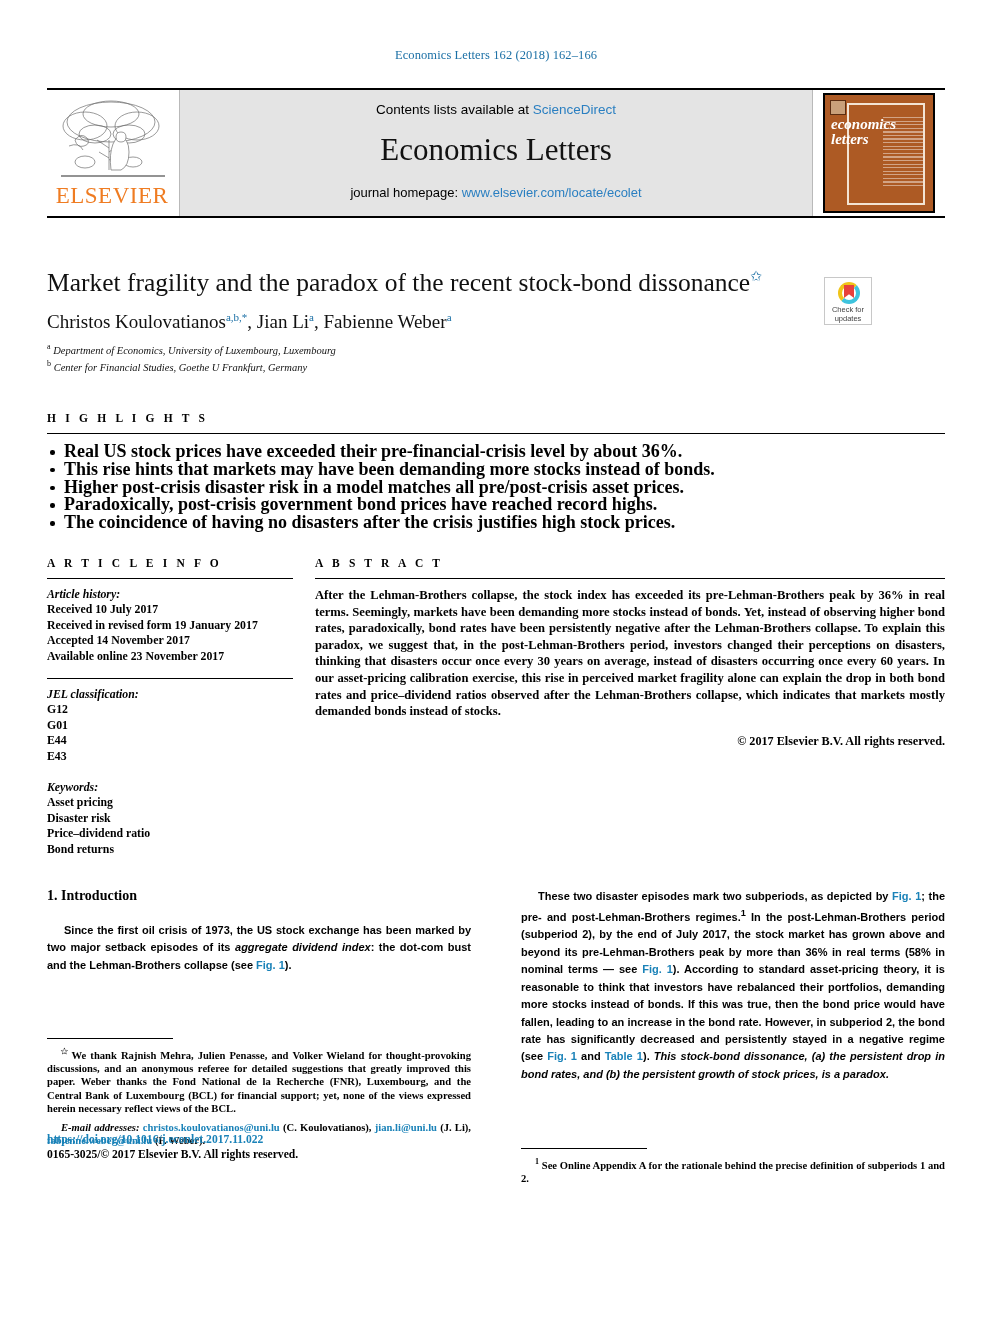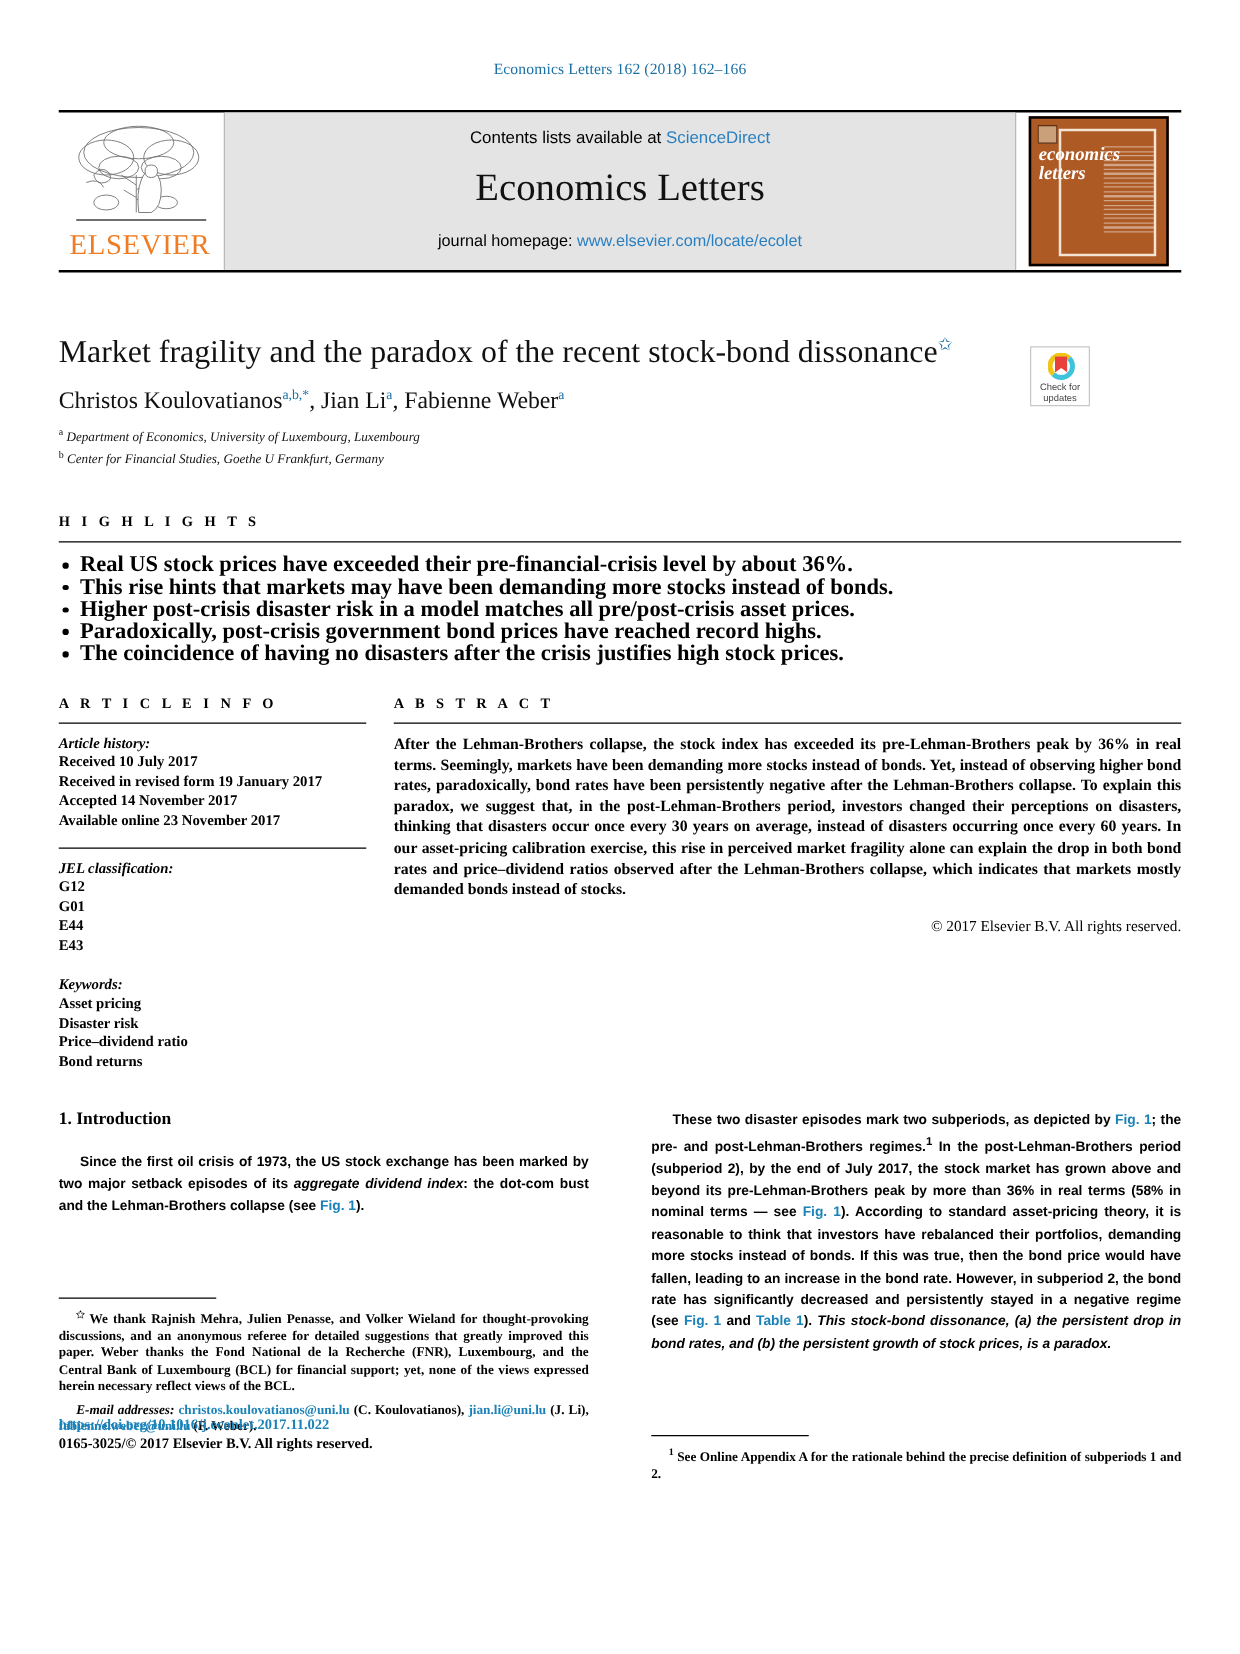--- a/index.html
+++ b/index.html
@@ -291,21 +291,21 @@
     font-size: 12.6px;
     line-height: 16.6px;
     font-weight: bold;
     text-align: justify;
     color: #000;
     margin-top: 8px;
   }
   .abstract-copy {
     font-family: "Liberation Serif", serif;
     font-size: 12.2px;
-    font-weight: normal;
+    font-weight: bold;
     text-align: right;
     margin-top: 14px;
   }
 
   
   .body-cols { position: absolute; left: 47px; top: 888px; width: 898px; }
   .col-left { position: absolute; left: 0; top: 0; width: 424px; }
   .col-right { position: absolute; left: 474px; top: 0; width: 424px; }
   h2.sec-heading {
     font-family: "Liberation Serif", serif;

